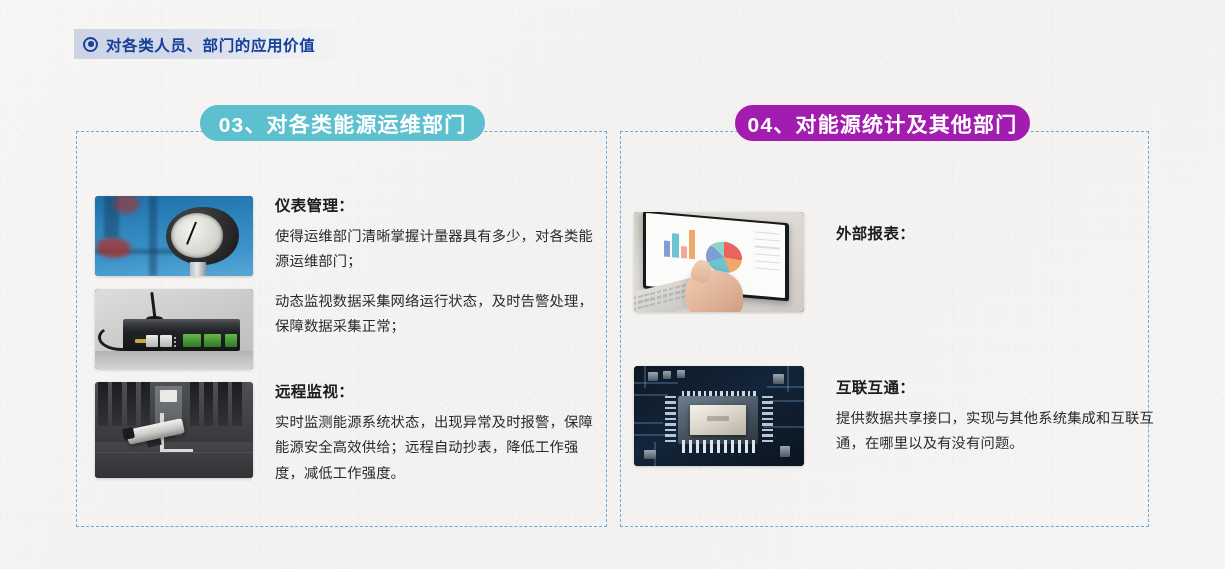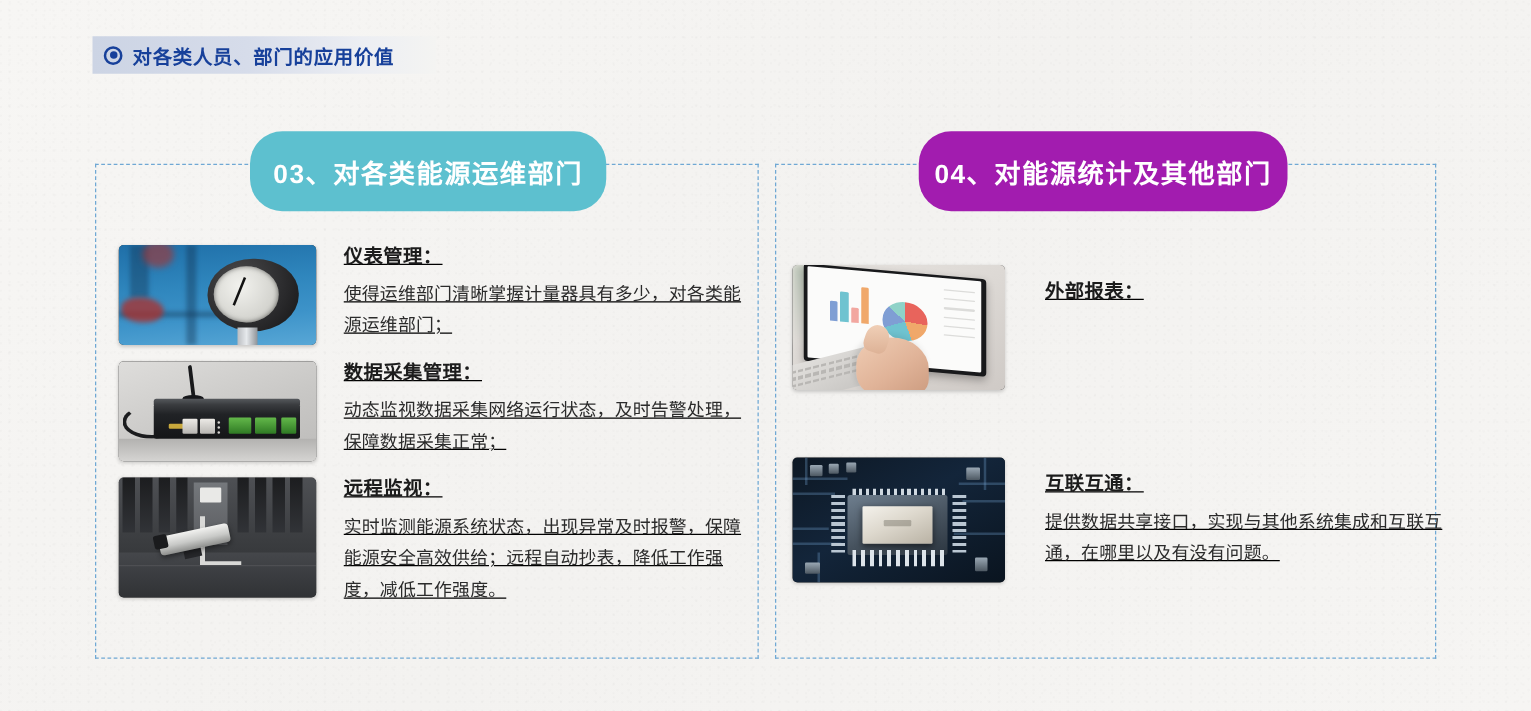--- a/index.html
+++ b/index.html
@@ -72,21 +72,21 @@
     border: 1px dashed #6fa8d4;
     box-sizing: border-box;
     background: transparent;
   }
   #panel-left  { left: 76px;  top: 131px; width: 531px; height: 396px; }
   #panel-right { left: 620px; top: 131px; width: 529px; height: 396px; }
 
   
   .badge {
     position: absolute;
-    height: 64px;
+    height: 36px;
     border-radius: 26px;
     display: flex;
     align-items: center;
     justify-content: center;
     color: #ffffff;
     font-size: 21px;
     font-weight: bold;
     letter-spacing: 1.2px;
     white-space: nowrap;
     z-index: 5;
@@ -116,21 +116,20 @@
     flex: 0 0 auto;
     border-radius: 4px;
     overflow: hidden;
     position: relative;
     box-shadow: 0 1px 3px rgba(0,0,0,0.18);
     background: #333;
   }
   .item-text {
     display: flex;
     flex-direction: column;
-    text-decoration: underline;
   }
   .item-title {
     font-size: 15.5px;
     font-weight: bold;
     color: #1c1c1c;
     line-height: 1.35;
     margin-bottom: 7px;
     letter-spacing: 0.3px;
   }
   .item-desc {
@@ -432,21 +431,20 @@
         <div class="rj45 b"></div>
       <div class="term t1"></div>
         <div class="term t2"></div>
         <div class="term t3"></div>
       <div class="led l1"></div>
         <div class="led l2"></div>
         <div class="led l3"></div>
     </div>
   </div>
   <div class="item-text">
-    <div class="item-title">数据采集管理：</div>
     <div class="item-desc">动态监视数据采集网络运行状态，及时告警处理，保障数据采集正常；</div>
   </div>
 </div>
 
 <div class="item" id="item-l3">
   <div class="thumb">
     <div class="scene cctv">
       <div class="slat" style="left:2%"></div>
       <div class="slat" style="left:11%"></div>
       <div class="slat" style="left:20%"></div>

